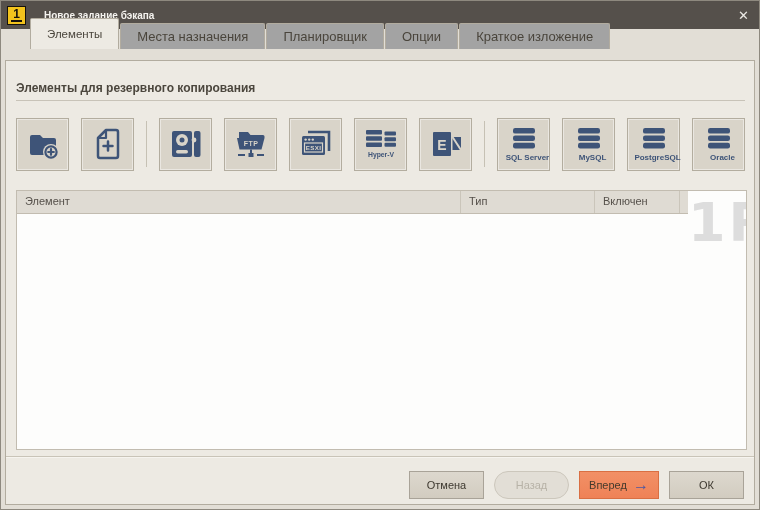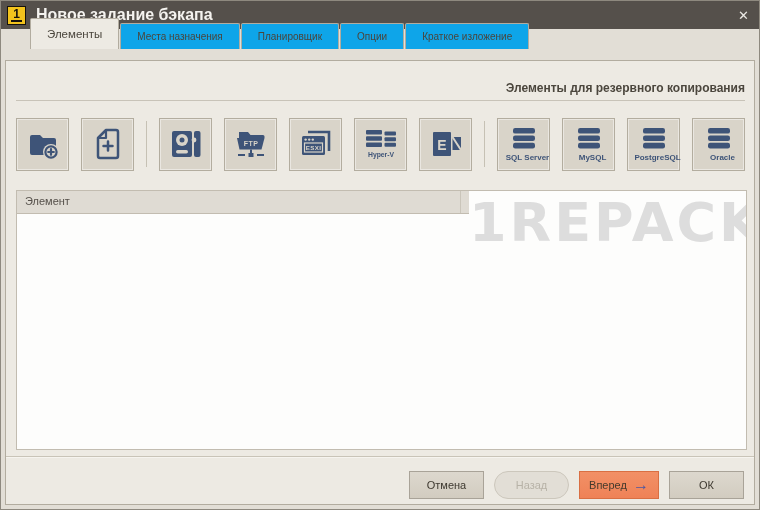--- a/index.html
+++ b/index.html
@@ -7,33 +7,33 @@
     width:760px;height:510px;position:relative;
     font-family:"Liberation Sans",sans-serif;
     background:#e2ded6;overflow:hidden;
   }
   .window{position:absolute;inset:0;border:1px solid #8e897f;box-sizing:border-box;background:#e2ded6;}
 
   
   .titlebar{position:absolute;top:0;left:0;right:0;height:28px;background:#55504b;display:flex;align-items:center;padding:0 10px 0 6px;box-sizing:border-box;}
   .logo{width:17px;height:17px;background:#f2c31d;border:1px solid #16120c;display:flex;align-items:center;justify-content:center;flex:0 0 auto;}
   .logo span{color:#16120c;font-weight:bold;font-size:12px;line-height:1;border-bottom:2px solid #16120c;padding:0 2px 0 2px;}
-  .title{color:#f5f3ef;font-size:16px;font-weight:bold;margin-left:10px;}
+  .title{color:#f5f3ef;font-size:10px;font-weight:bold;margin-left:18px;}
   .close{margin-left:auto;color:#eceae5;font-size:13px;width:22px;text-align:right;cursor:default;}
 
   
   .tabstrip{position:absolute;top:28px;left:0;right:0;height:20px;display:flex;align-items:flex-end;padding-left:29px;box-sizing:border-box;}
-  .tab{height:26px;line-height:26px;padding:0 16px;min-width:62px;text-align:center;font-size:10px;color:#4a453c;
-       background:#0ea5e9;border:1px solid #b2ac9f;border-bottom:none;border-radius:2px 2px 0 0;margin-right:1px;box-sizing:border-box;position:relative;z-index:1;}
+  .tab{height:26px;line-height:26px;padding:0 16px;min-width:62px;text-align:center;font-size:13px;color:#4a453c;
+       background:#a3a3a3;border:1px solid #b2ac9f;border-bottom:none;border-radius:2px 2px 0 0;margin-right:1px;box-sizing:border-box;position:relative;z-index:1;}
   .tab.active{height:31px;line-height:30px;background:#edeae3;z-index:3;font-size:11.5px;}
 
   
   .panel{position:absolute;left:4px;right:4px;top:59px;bottom:4px;background:#edeae3;border:1px solid #b2ac9f;box-sizing:border-box;z-index:2;}
 
-  .heading{position:absolute;left:10px;right:9px;top:20px;font-size:12px;font-weight:bold;color:#4b463d;padding-bottom:5px;border-bottom:1px solid #c8c3b8;text-align:right;}
+  .heading{position:absolute;left:10px;right:9px;top:20px;font-size:12px;font-weight:bold;color:#4b463d;padding-bottom:5px;border-bottom:1px solid #c8c3b8;}
 
   
   .toolbar{position:absolute;left:10px;top:56px;height:54px;display:flex;align-items:center;gap:12px;}
   .tbtn{width:53px;height:53px;background:#d9d4c9;border:1px solid #b3ad9f;box-sizing:border-box;
         box-shadow:inset 0 0 0 1px rgba(255,255,255,.45);
         display:flex;flex-direction:column;align-items:center;justify-content:center;cursor:default;}
   .tbtn .dblabel{font-size:8px;font-weight:bold;color:#3e5478;margin-top:3px;white-space:nowrap;margin-left:8px;}
   .tsep{width:1px;height:46px;background:#c6c1b4;flex:0 0 auto;}
   svg{display:block;}
 
@@ -213,20 +213,22 @@
           </svg>
         </span>
         <span class="dblabel">Oracle</span>
       </div>
 
     </div>
 
     <div class="table">
       <div class="thead">
         <div class="th" style="width:444px;">Элемент</div>
+        <div class="th" style="width:134px;">Тип</div>
+        <div class="th" style="width:85px;">Включен</div>
         <div class="th" style="flex:1;"></div>
       </div>
       <div class="tbody">
         <div class="watermark">1REPACK</div>
       </div>
     </div>
 
     <div class="fsep"></div>
     <div class="footer">
       <div class="btn">Отмена</div>

